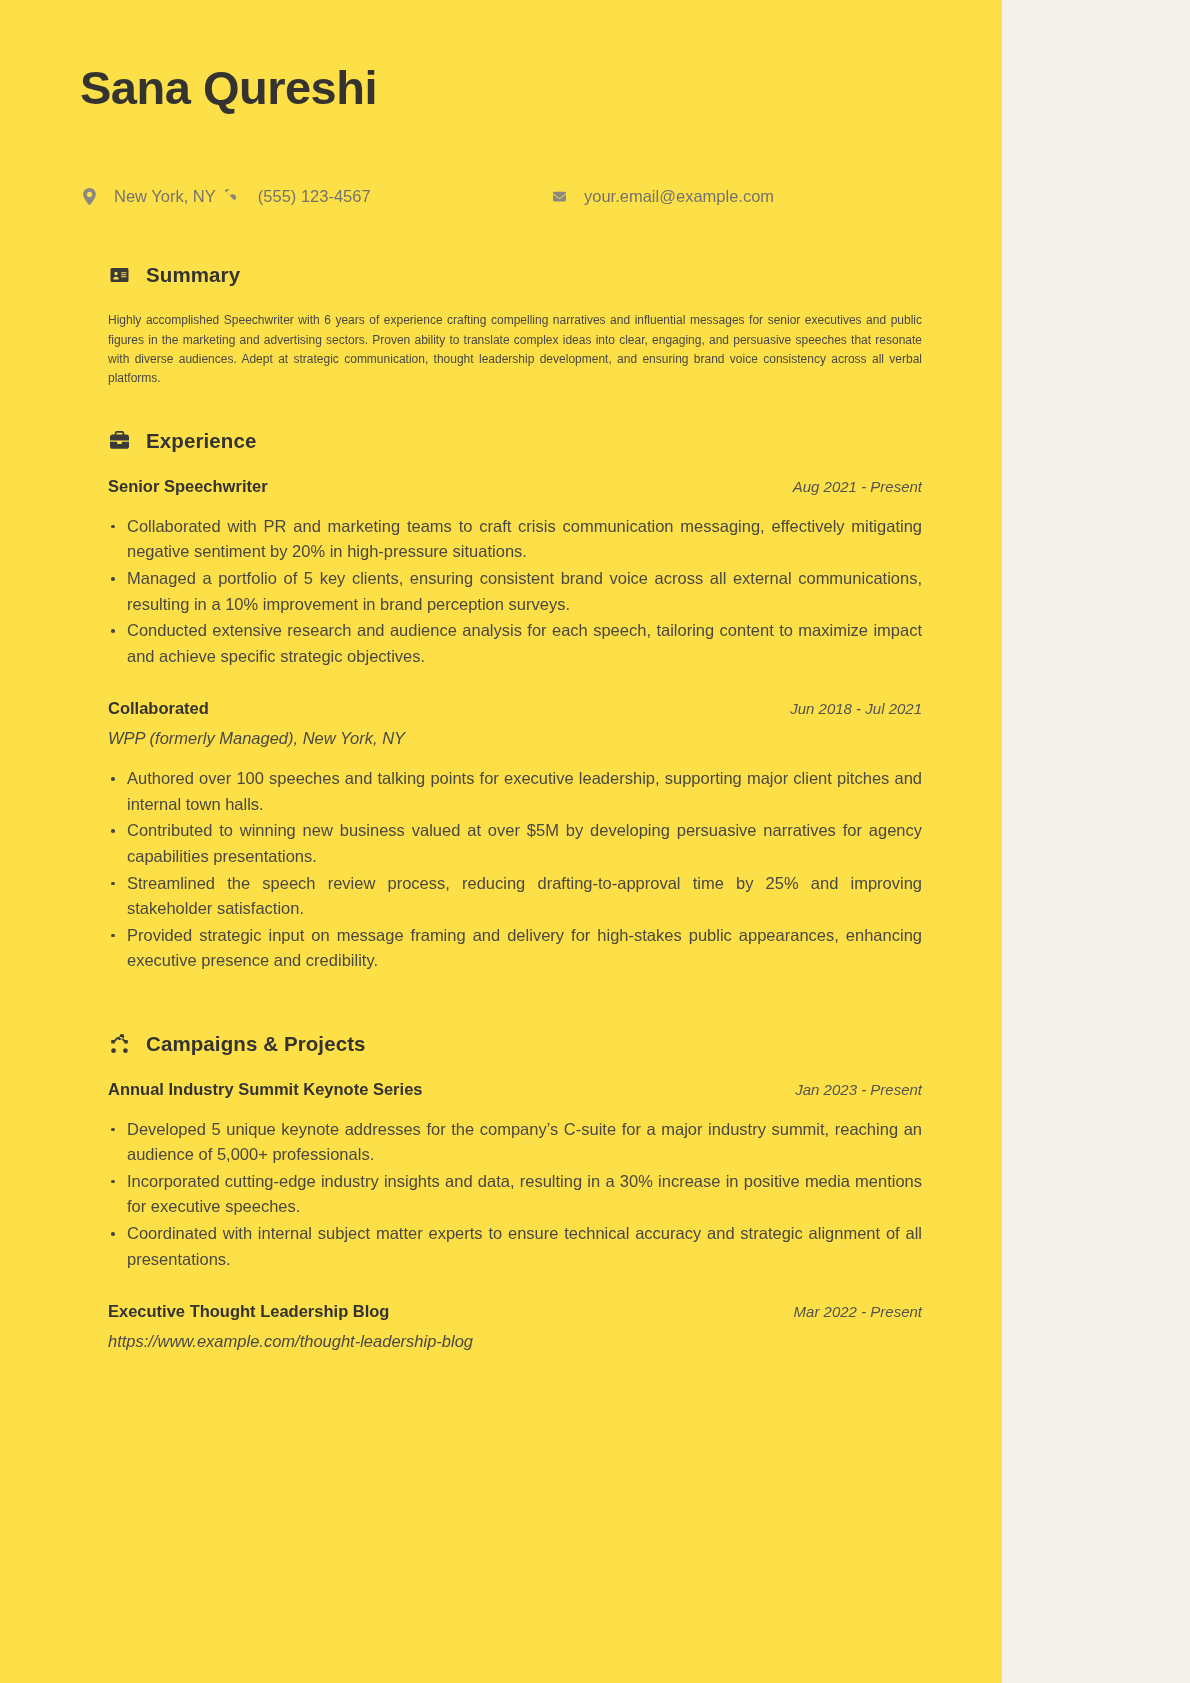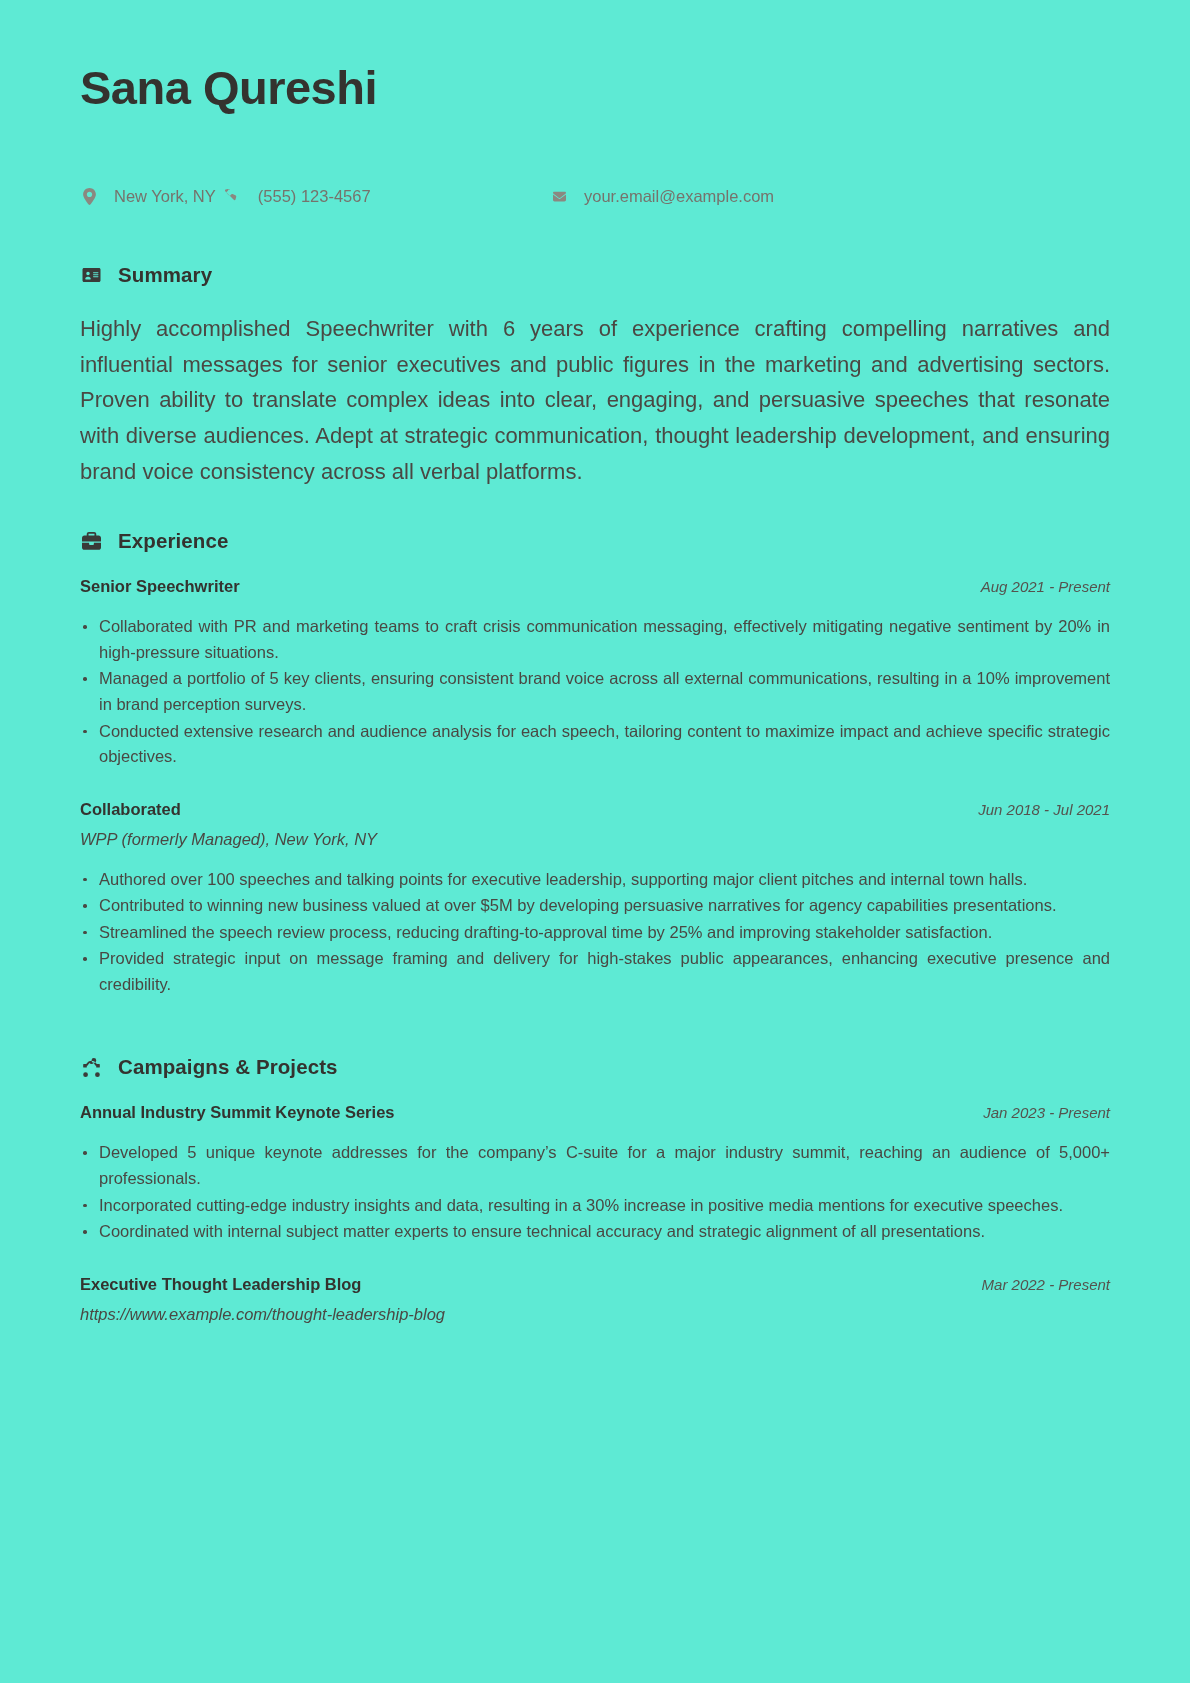--- a/index.html
+++ b/index.html
@@ -6,23 +6,23 @@
   html, body {
     width: 1190px;
     background: #f4f1ea;
   }
   body {
     font-family: "Liberation Sans", sans-serif;
     color: #3a3a38;
     -webkit-font-smoothing: antialiased;
   }
   .page {
-    width: 1190px;
+    width: 1002px;
     min-height: 1683px;
-    background: #5eead4;
+    background: #fde047;
     padding: 62px 80px 40px 80px;
   }
 
   
   .name {
     font-size: 47px;
     font-weight: 700;
     letter-spacing: -0.5px;
     color: #34332f;
     line-height: 1.1;
@@ -51,21 +51,21 @@
     width: 18px;
     min-width: 18px;
     display: flex;
     align-items: center;
     justify-content: center;
     color: #8b8880;
   }
   .contact-icon svg { display: block; fill: #8b8880; }
 
   
-  .section { margin-bottom: 6px; }
+  .section { margin-bottom: 6px; margin-left: 28px; }
   .section-head {
     display: flex;
     align-items: center;
     gap: 16px;
     margin-bottom: 24px;
   }
   .section-icon {
     width: 22px;
     min-width: 22px;
     display: flex;
@@ -74,21 +74,21 @@
   }
   .section-icon svg { display: block; fill: #3a3a38; }
   .section-title {
     font-size: 20.5px;
     font-weight: 700;
     color: #34332f;
     letter-spacing: 0.1px;
   }
 
   .summary-text {
-    font-size: 22px;
+    font-size: 12px;
     line-height: 1.62;
     color: #4a4843;
     text-align: justify;
     margin-bottom: 40px;
   }
 
   
   .entry { margin-bottom: 8px; }
   .entry-top {
     display: flex;

